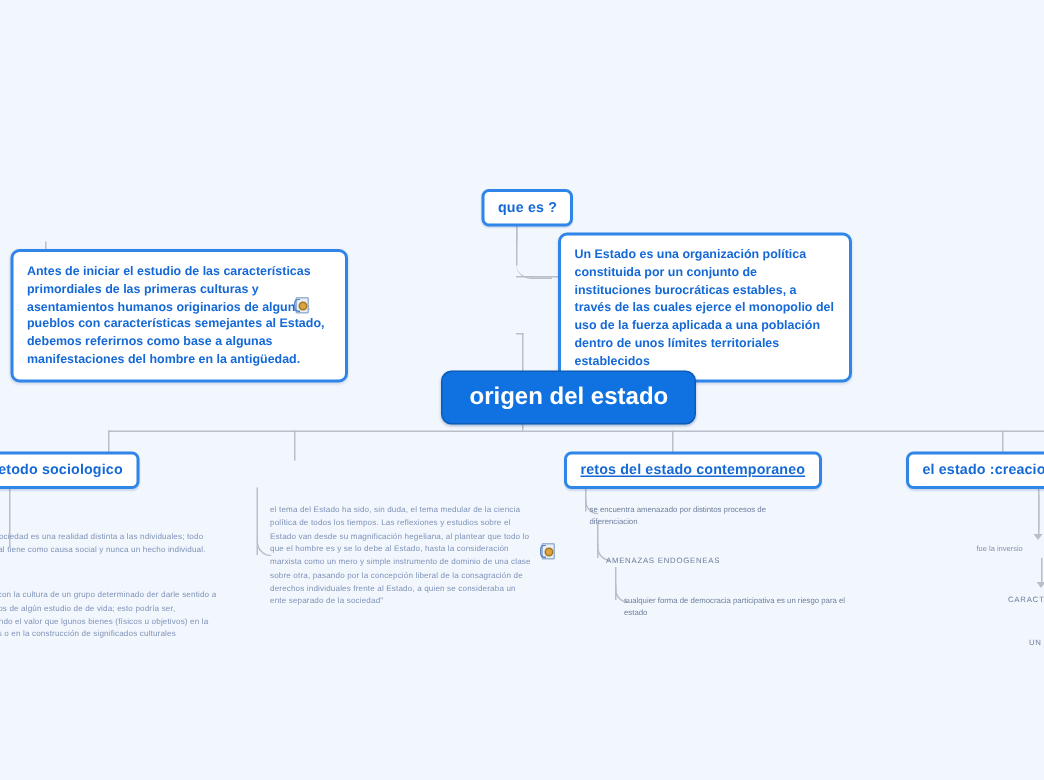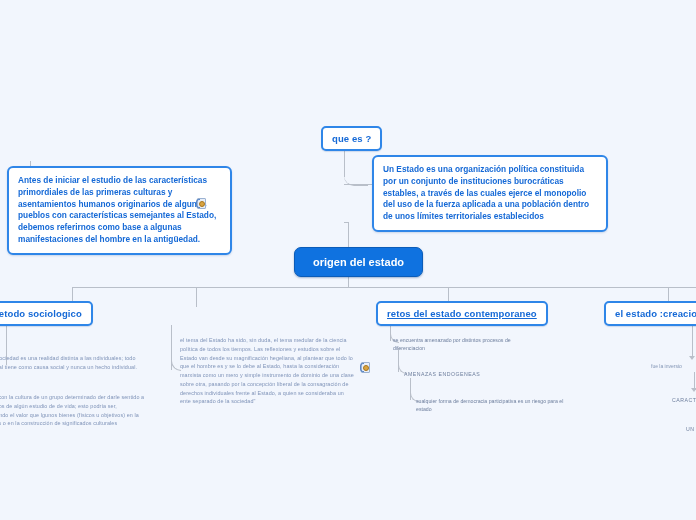--- a/index.html
+++ b/index.html
@@ -46,21 +46,21 @@
     padding:5px 10px;
     white-space:nowrap;
     box-shadow:0 1px 1px rgba(120,130,70,.18);
   }
   .root{
     background:#0f72e0;
     border:1px solid #0b5cb8;
     border-radius:7px;
     color:#ffffff;
     font-weight:bold;
-    font-size:11px;
+    font-size:16px;
     padding:8px 18px;
     white-space:nowrap;
     box-shadow:0 1px 2px rgba(10,60,130,.35);
   }
   .bigbox{
     border:2px solid #2f86e8;
     background:#ffffff;
     border-radius:6px;
     color:#1569d6;
     font-weight:bold;
@@ -147,21 +147,21 @@
   <div class="ln lnv" style="left:692px;top:325px;height:0;"></div>
   <div class="ln lnv" style="left:692px;top:330px;height:28px;"></div>
   <div class="arrow" style="left:689px;top:356px;"></div>
   <div class="ln lnv" style="left:694px;top:372px;height:18px;"></div>
   <div class="arrow" style="left:691px;top:388px;"></div>
 
   <div class="node pill" style="left:321px;top:126px;">
     <span>que es ?</span>
   </div>
 
-  <div class="node bigbox" style="left:372px;top:155px;width:236px;">
+  <div class="node bigbox" style="left:372px;top:155px;width:196px;">
     <span>Un Estado es una organización política constituida por un conjunto de instituciones burocráticas estables, a través de las cuales ejerce el monopolio del uso de la fuerza aplicada a una población dentro de unos límites territoriales establecidos</span>
   </div>
 
 
   <div class="node bigbox" style="left:7px;top:166px;width:225px;">
     <span>Antes de iniciar el estudio de las características primordiales de las primeras culturas y asentamientos humanos originarios de algunos pueblos con características semejantes al Estado, debemos referirnos como base a algunas manifestaciones del hombre en la antigüedad.</span>
   </div>
 
   <div class="noteicon" style="left:196px;top:198px;">
     <div class="pg"></div>

